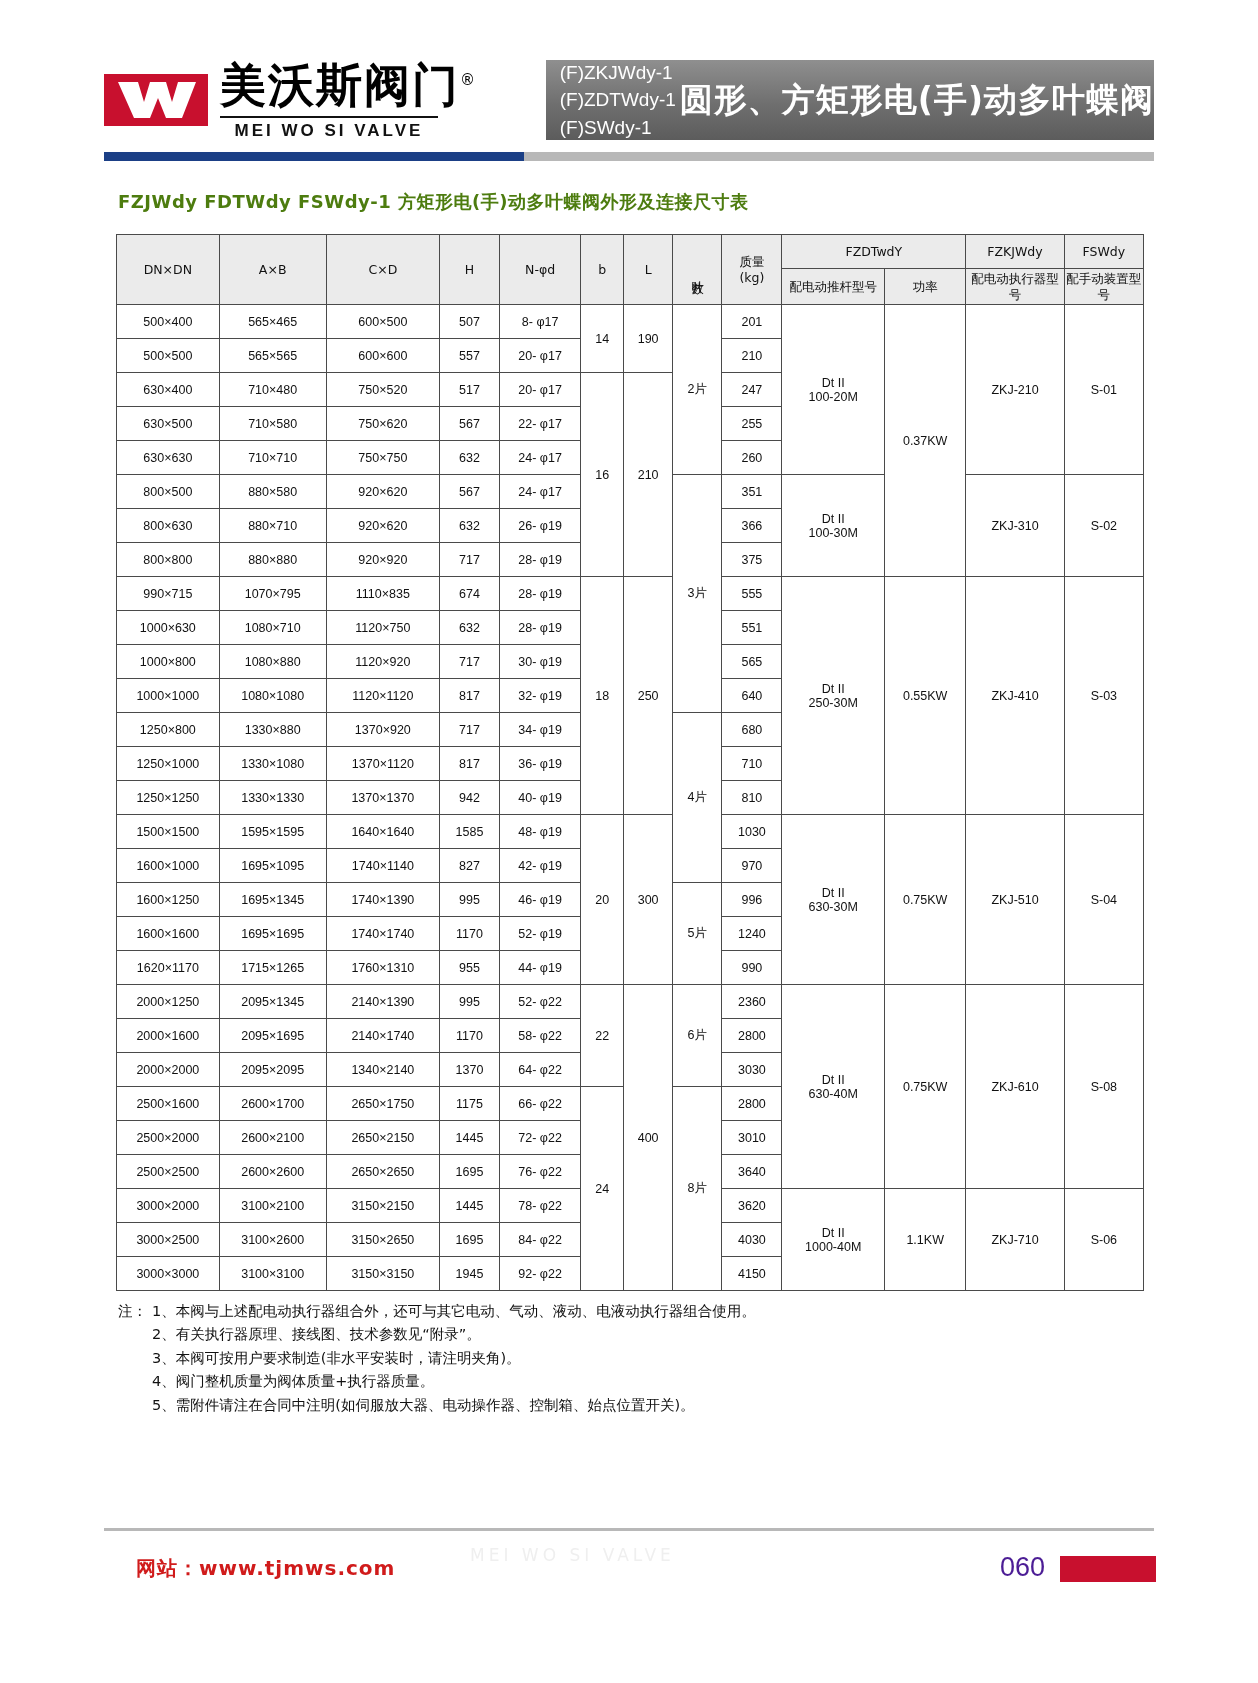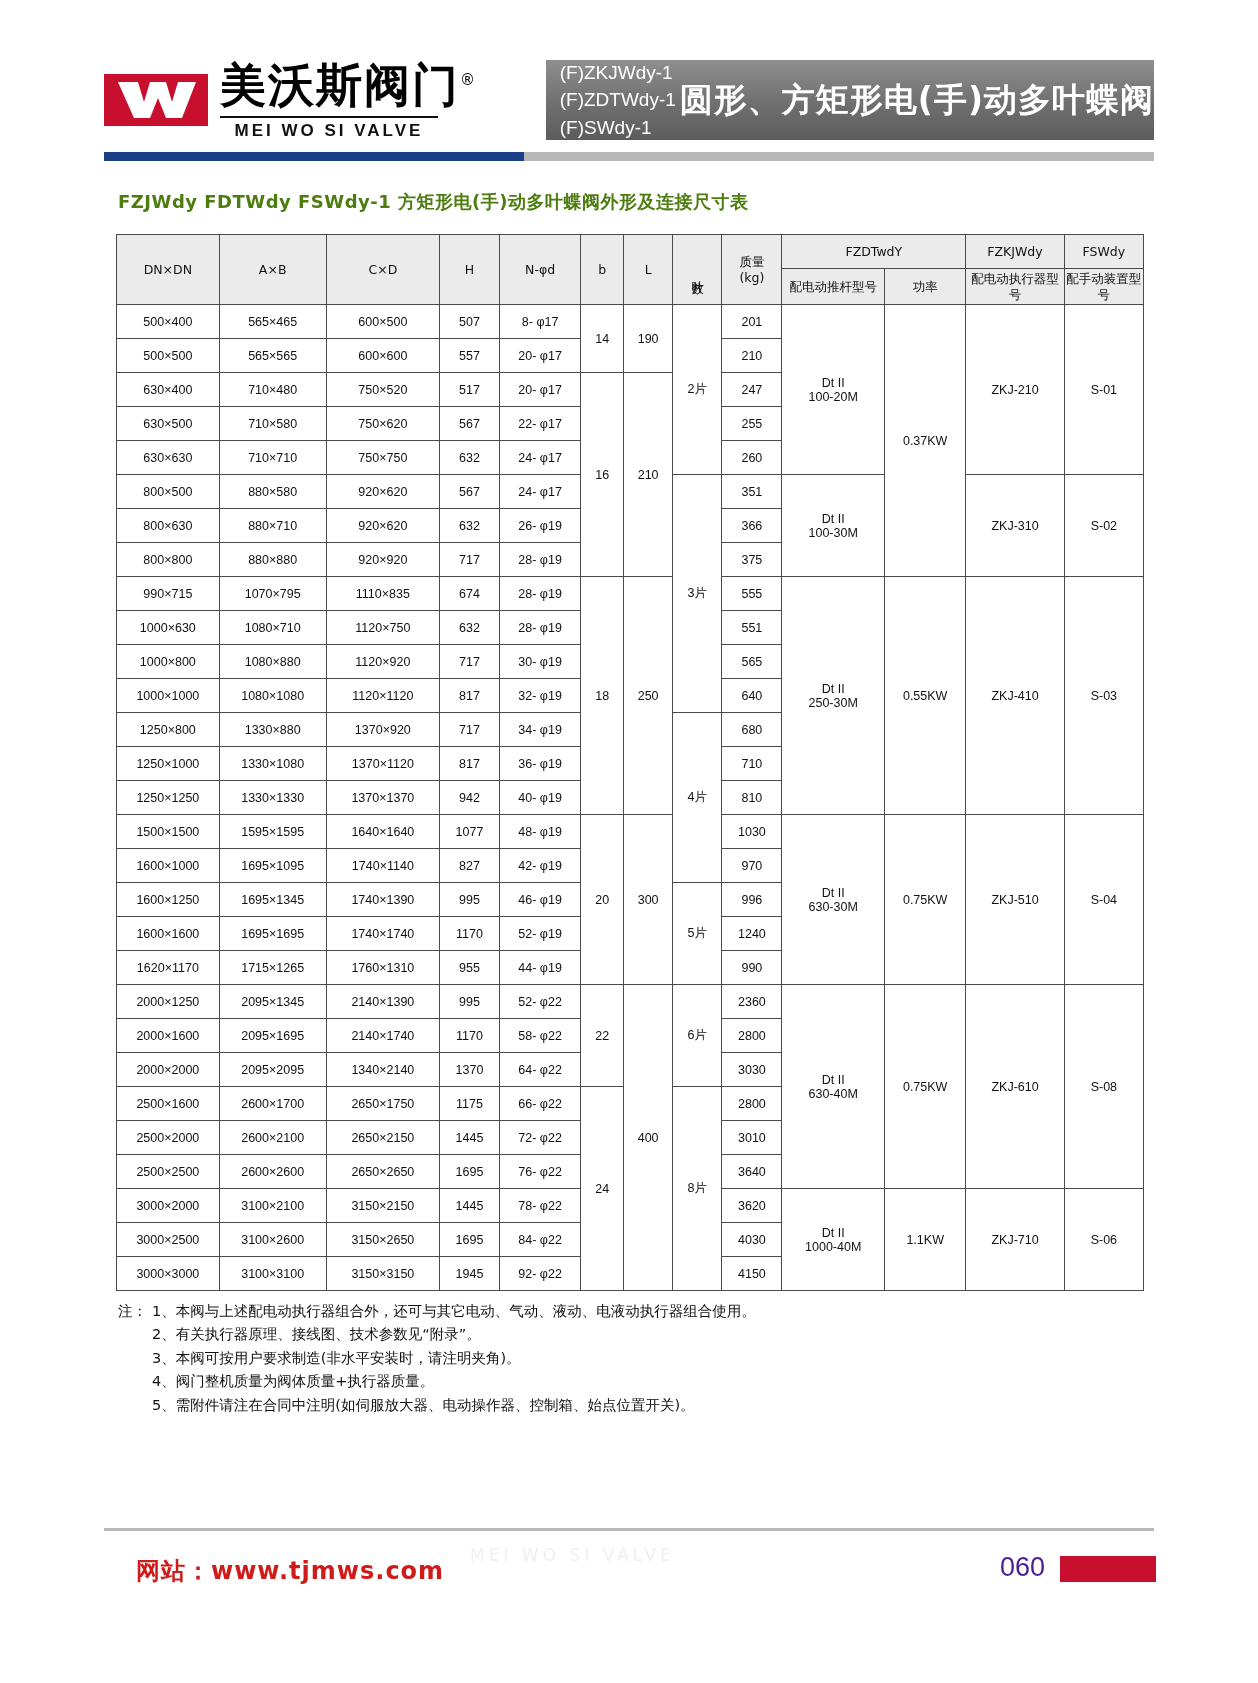--- a/index.html
+++ b/index.html
@@ -184,21 +184,21 @@
     top: 1528px;
     width: 1050px;
     height: 3px;
     background: #b8b8b8;
   }
   .footer-site {
     position: absolute;
     left: 136px;
     top: 1555px;
     font-family: "DejaVu Sans", sans-serif;
-    font-size: 24px;
+    font-size: 20px;
     font-weight: 700;
     color: #d01b1b;
     letter-spacing: 1px;
   }
   .page-num {
     position: absolute;
     left: 1000px;
     top: 1552px;
     font-size: 27px;
     font-family: "Liberation Sans", sans-serif;
@@ -446,21 +446,21 @@
             <td>1330×1330</td>
             <td>1370×1370</td>
             <td>942</td>
             <td>40- φ19</td>
             <td>810</td>
           </tr>
           <tr>
             <td>1500×1500</td>
             <td>1595×1595</td>
             <td>1640×1640</td>
-            <td>1077</td>
+            <td>1585</td>
             <td>48- φ19</td>
             <td rowspan="5">20</td>
             <td rowspan="5">300</td>
             <td>1030</td>
             <td rowspan="5">
               <div>Dt II</div>
               <div>630-30M</div>
             </td>
             <td rowspan="5">0.75KW</td>
             <td rowspan="5">ZKJ-510</td>

